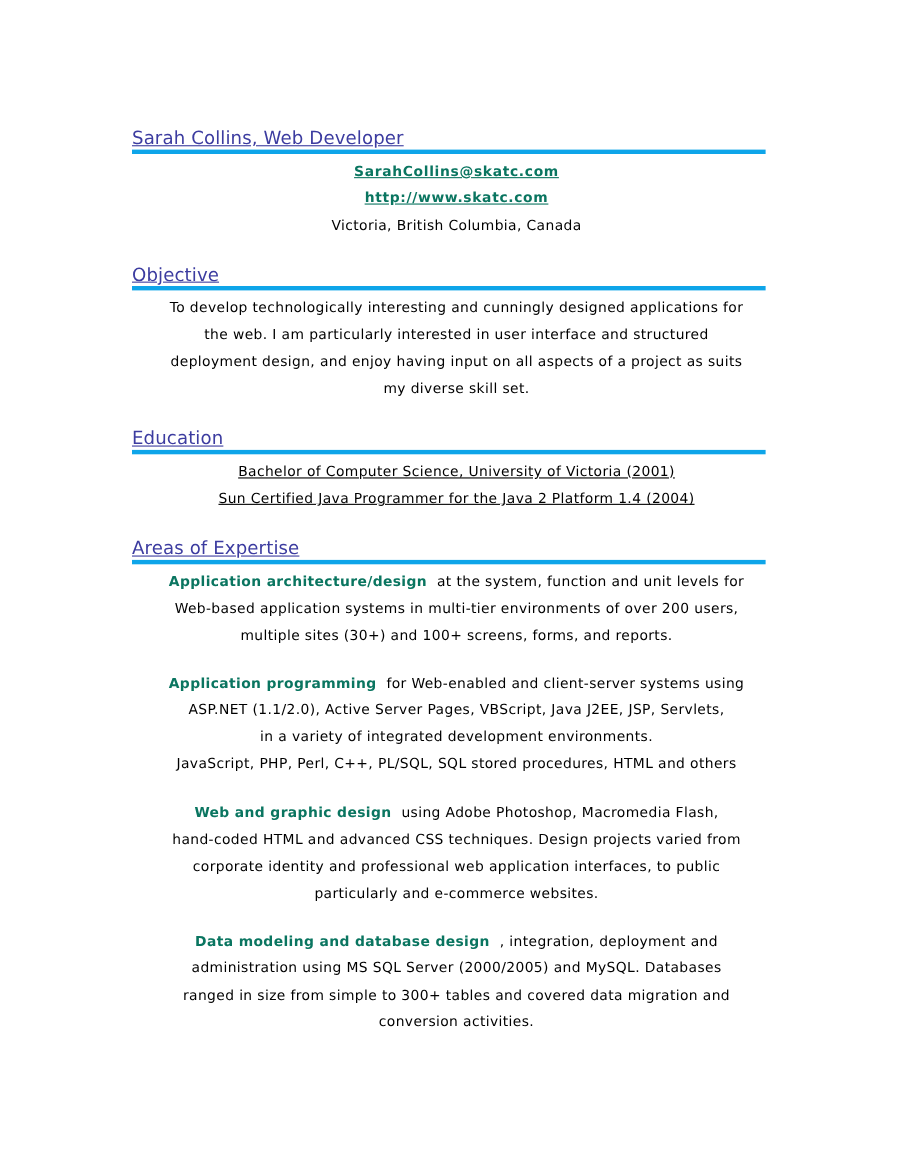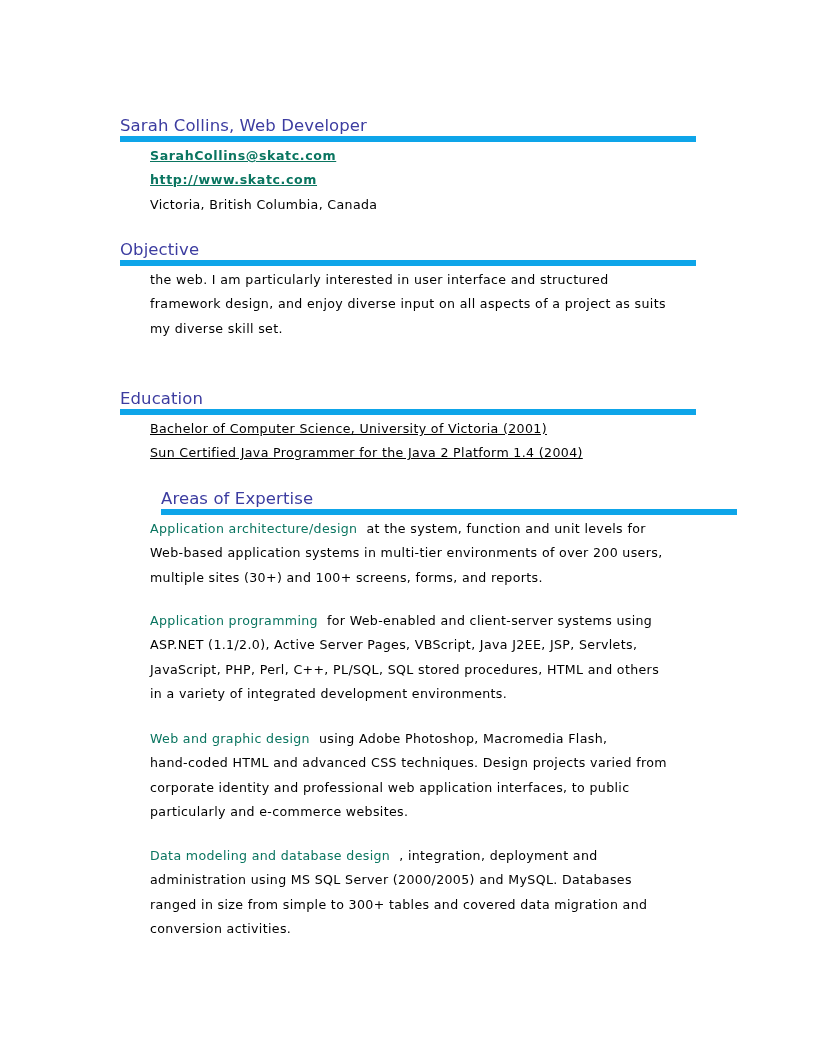--- a/index.html
+++ b/index.html
@@ -18,52 +18,54 @@
     .page {
       position: absolute;
       left: 120px;
       top: 0;
       width: 576px;
     }
     .section-heading {
       font-family: "DejaVu Sans", sans-serif;
       font-size: 16.5px;
       color: #3c3ca0;
-      border-bottom: 6px solid #0ea5e9;
+      border-bottom: 4px solid #0ea5e9;
       line-height: 18px;
       padding-bottom: 1px;
       position: absolute;
       left: 0;
       width: 576px;
       letter-spacing: 0.1px;
       white-space: nowrap;
+      text-decoration: underline;
     }
     .body-text {
       position: absolute;
       left: 30px;
       width: 530px;
       font-size: 12.6px;
       line-height: 24.3px;
       color: #000000;
       letter-spacing: 0.35px;
     }
     .line {
       display: block;
       white-space: nowrap;
+      text-align: center;
     }
     .link {
       color: #0a7560;
       font-weight: bold;
       text-decoration: underline;
       letter-spacing: 0.6px;
       font-size: 12.6px;
     }
     .term {
       color: #0a7560;
-      font-weight: normal;
+      font-weight: bold;
       letter-spacing: 0.35px;
     }
     .gap {
       display: inline-block;
       width: 9px;
     }
   </style>
 </head>
 <body>
 
@@ -71,48 +73,49 @@
 
   <div class="section-heading" style="top:117px;">Sarah Collins, Web Developer</div>
   <div class="body-text" style="top:144px;">
     <span class="line"><a class="link" href="#">SarahCollins@skatc.com</a></span>
     <span class="line"><a class="link" href="#">http://www.skatc.com</a></span>
     <span class="line">Victoria, British Columbia, Canada</span>
   </div>
 
   <div class="section-heading" style="top:241px;">Objective</div>
   <div class="body-text" style="top:268px;">
+    <span class="line">To develop technologically interesting and cunningly designed applications for</span>
     <span class="line">the web. I am particularly interested in user interface and structured</span>
-    <span class="line">framework design, and enjoy diverse input on all aspects of a project as suits</span>
+    <span class="line">deployment design, and enjoy having input on all aspects of a project as suits</span>
     <span class="line">my diverse skill set.</span>
   </div>
 
   <div class="section-heading" style="top:390px;">Education</div>
   <div class="body-text" style="top:417px;text-decoration:underline;">
     <span class="line">Bachelor of Computer Science, University of Victoria (2001)</span>
     <span class="line">Sun Certified Java Programmer for the Java 2 Platform 1.4 (2004)</span>
   </div>
 
-  <div class="section-heading" style="top:490px;margin-left:41px;">Areas of Expertise</div>
+  <div class="section-heading" style="top:490px;">Areas of Expertise</div>
 
   <div class="body-text" style="top:517px;">
     <span class="line">
       <span class="term">Application architecture/design</span><span class="gap"></span><span>at the system, function and unit levels for</span>
     </span>
     <span class="line">Web-based application systems in multi-tier environments of over 200 users,</span>
     <span class="line">multiple sites (30+) and 100+ screens, forms, and reports.</span>
   </div>
 
   <div class="body-text" style="top:609px;">
     <span class="line">
       <span class="term">Application programming</span><span class="gap"></span><span>for Web-enabled and client-server systems using</span>
     </span>
     <span class="line">ASP.NET (1.1/2.0), Active Server Pages, VBScript, Java J2EE, JSP, Servlets,</span>
+    <span class="line">in a variety of integrated development environments.</span>
     <span class="line">JavaScript, PHP, Perl, C++, PL/SQL, SQL stored procedures, HTML and others</span>
-    <span class="line">in a variety of integrated development environments.</span>
   </div>
 
   <div class="body-text" style="top:727px;">
     <span class="line">
       <span class="term">Web and graphic design</span><span class="gap"></span><span>using Adobe Photoshop, Macromedia Flash,</span>
     </span>
     <span class="line">hand-coded HTML and advanced CSS techniques. Design projects varied from</span>
     <span class="line">corporate identity and professional web application interfaces, to public</span>
     <span class="line">particularly and e-commerce websites.</span>
   </div>

